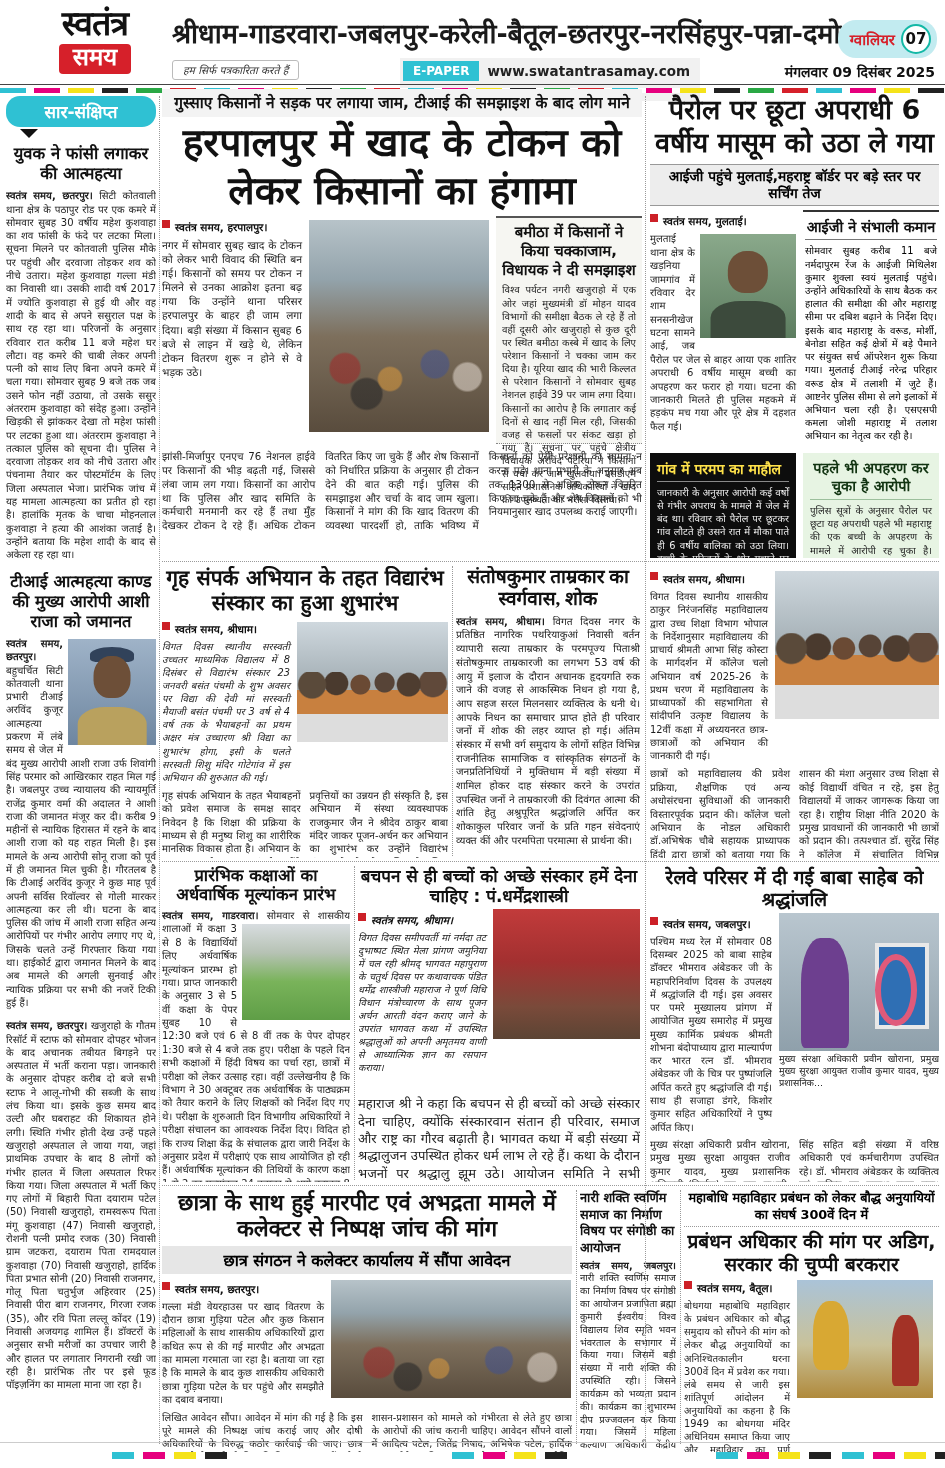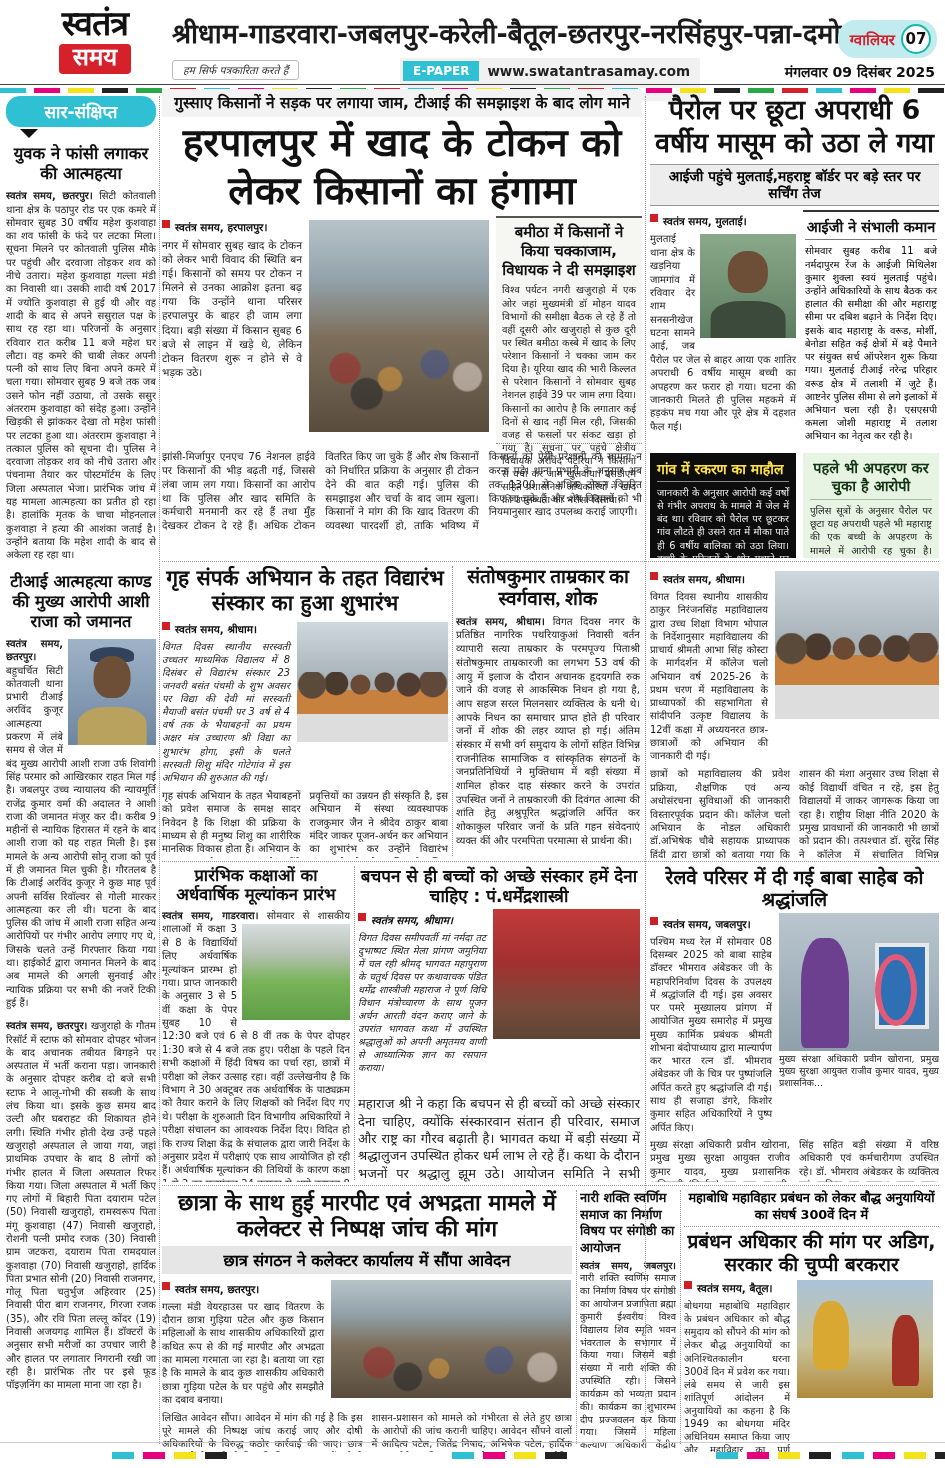--- a/index.html
+++ b/index.html
@@ -263,21 +263,21 @@
           <span>मुलताई थाना क्षेत्र के खड़निया जामगांव में रविवार देर शाम सनसनीखेज घटना सामने आई, जब पैरोल पर जेल से बाहर आया एक शातिर अपराधी 6 वर्षीय मासूम बच्ची का अपहरण कर फरार हो गया। घटना की जानकारी मिलते ही पुलिस महकमे में हड़कंप मच गया और पूरे क्षेत्र में दहशत फैल गई।</span>
         </div>
       </div>
       <div class="kd-c2 igbox">
         <div class="ig-h">आईजी ने संभाली कमान</div>
         <div class="ig-t">सोमवार सुबह करीब 11 बजे नर्मदापुरम रेंज के आईजी मिथिलेश कुमार शुक्ला स्वयं मुलताई पहुंचे। उन्होंने अधिकारियों के साथ बैठक कर हालात की समीक्षा की और महाराष्ट्र सीमा पर दबिश बढ़ाने के निर्देश दिए। इसके बाद महाराष्ट्र के वरूड, मोर्शी, बेनोडा सहित कई क्षेत्रों में बड़े पैमाने पर संयुक्त सर्च ऑपरेशन शुरू किया गया। मुलताई टीआई नरेन्द्र परिहार वरूड क्षेत्र में तलाशी में जुटे हैं। आष्टनेर पुलिस सीमा से लगे इलाकों में अभियान चला रही है। एसएसपी कमला जोशी महाराष्ट्र में तलाश अभियान का नेतृत्व कर रही है।</div>
       </div>
     </div>
     <div class="kd-row2">
       <div class="blackbox" style="width:146px;flex:none;height:212px;overflow:hidden">
-        <div class="bb-h1">गांव में रकरण का माहौल</div>
+        <div class="bb-h1">गांव में परमप का माहौल</div>
         <div class="bb-t">जानकारी के अनुसार आरोपी कई वर्षों से गंभीर अपराध के मामले में जेल में बंद था। रविवार को पैरोल पर छूटकर गांव लौटते ही उसने रात में मौका पाते ही 6 वर्षीय बालिका को उठा लिया। बच्ची के परिजनों के शोर मचाने पर ग्रामीण एकत्र हुए और तुरंत मुलताई पुलिस को सूचना दी।</div>
 
       </div>
       <div style="width:136px;flex:none">
         <div class="greenbox">
           <div class="gb-h">पहले भी अपहरण कर चुका है आरोपी</div>
           <div class="gb-t">पुलिस सूत्रों के अनुसार पैरोल पर छूटा यह अपराधी पहले भी महाराष्ट्र की एक बच्ची के अपहरण के मामले में आरोपी रह चुका है। उसके खिलाफ कई पुराने प्रकरण दर्ज हैं, जिसके कारण पुलिस इस मामले को बेहद संवेदनशीलता से ले रही है।</div>
         </div>
 
       </div>

